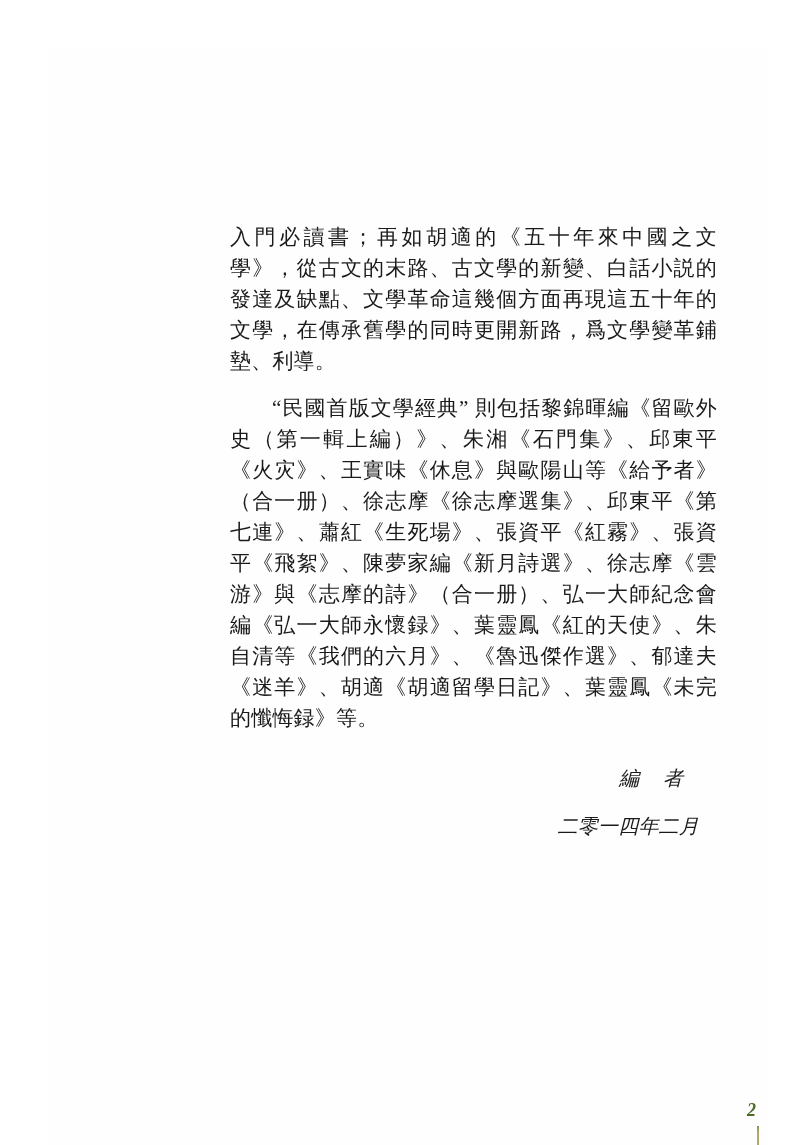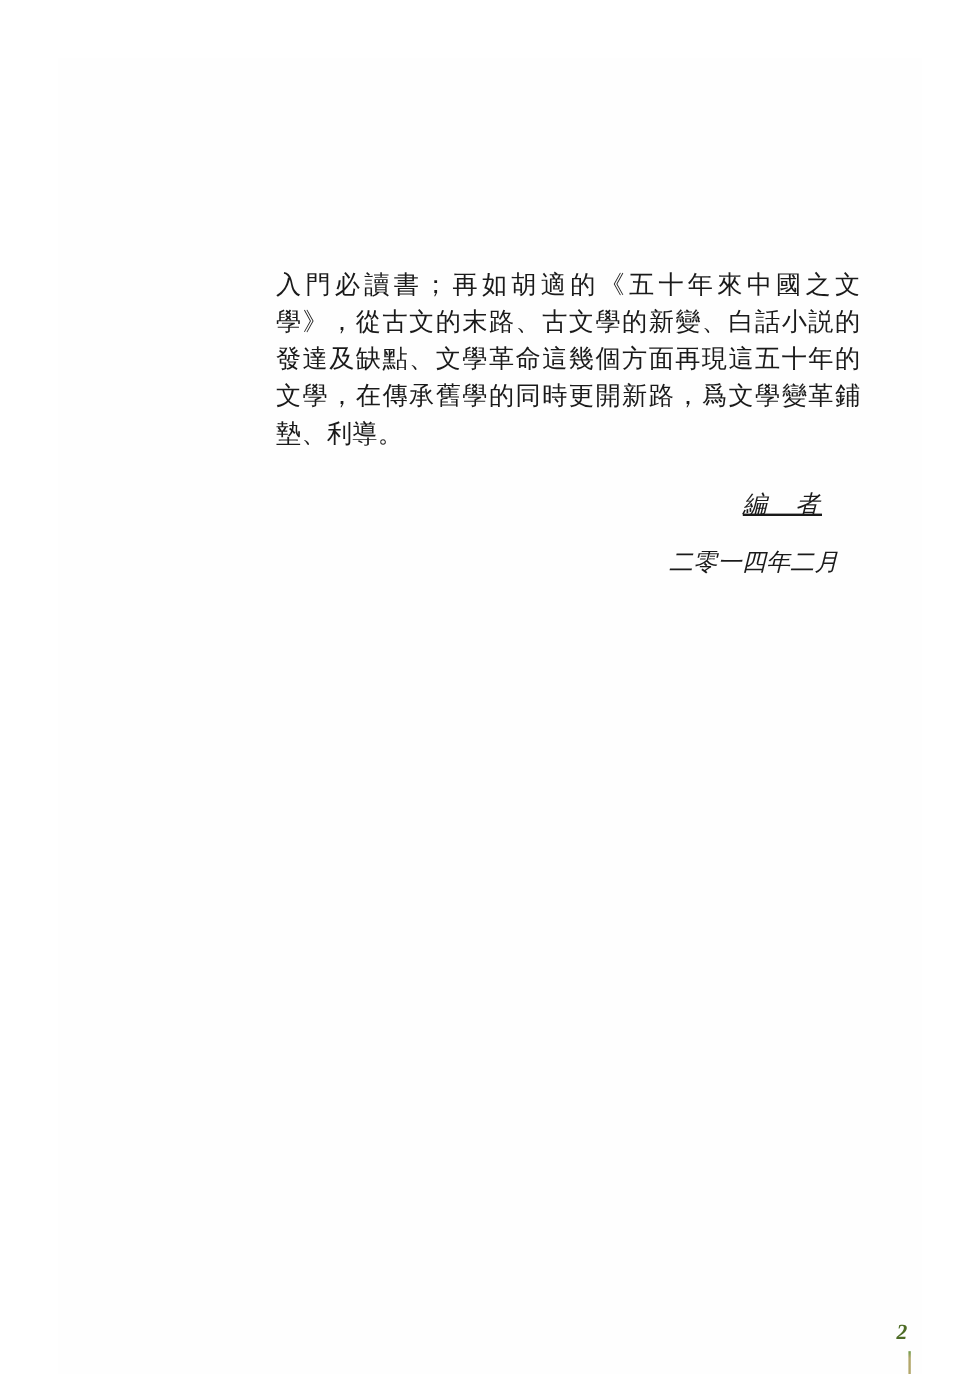--- a/index.html
+++ b/index.html
@@ -39,21 +39,20 @@
   .signature{
     margin-top:28px;
     text-align:right;
     font-style:italic;
     font-size:20px;
     line-height:32px;
   }
   .signature .sig-name{
     padding-right:16px;
     letter-spacing:2px;
-    text-decoration:underline;
   }
   .signature .sig-date{
     padding-right:2px;
   }
   .page-number{
     position:absolute;
     left:683px;
     top:1036px;
     font-size:18px;
     font-weight:bold;
@@ -70,20 +69,21 @@
     background:linear-gradient(to bottom, var(--rule-top) 0%, var(--rule) 7%, var(--rule) 100%);
   }
 </style>
 </head>
 <body>
 
 <div class="page">
 
   <div class="body-text">
     <p>入門必讀書；再如胡適的《五十年來中國之文學》，從古文的末路、古文學的新變、白話小説的發達及缺點、文學革命這幾個方面再現這五十年的文學，在傳承舊學的同時更開新路，爲文學變革鋪墊、利導。</p>
+    <p class="indent">“民國首版文學經典” 則包括黎錦暉編《留歐外史（第一輯上編）》、朱湘《石門集》、邱東平《火灾》、王實味《休息》與歐陽山等《給予者》（合一册）、徐志摩《徐志摩選集》、邱東平《第七連》、蕭紅《生死場》、張資平《紅霧》、張資平《飛絮》、陳夢家編《新月詩選》、徐志摩《雲游》與《志摩的詩》（合一册）、弘一大師紀念會編《弘一大師永懷録》、葉靈鳳《紅的天使》、朱自清等《我們的六月》、《魯迅傑作選》、郁達夫《迷羊》、胡適《胡適留學日記》、葉靈鳳《未完的懺悔録》等。</p>
 
     <div class="signature">
       <div class="sig-name">編　者</div>
       <div class="sig-date">二零一四年二月</div>
     </div>
   </div>
 
   <div class="page-number">2</div>
 
   <div class="footer-rule"></div>

